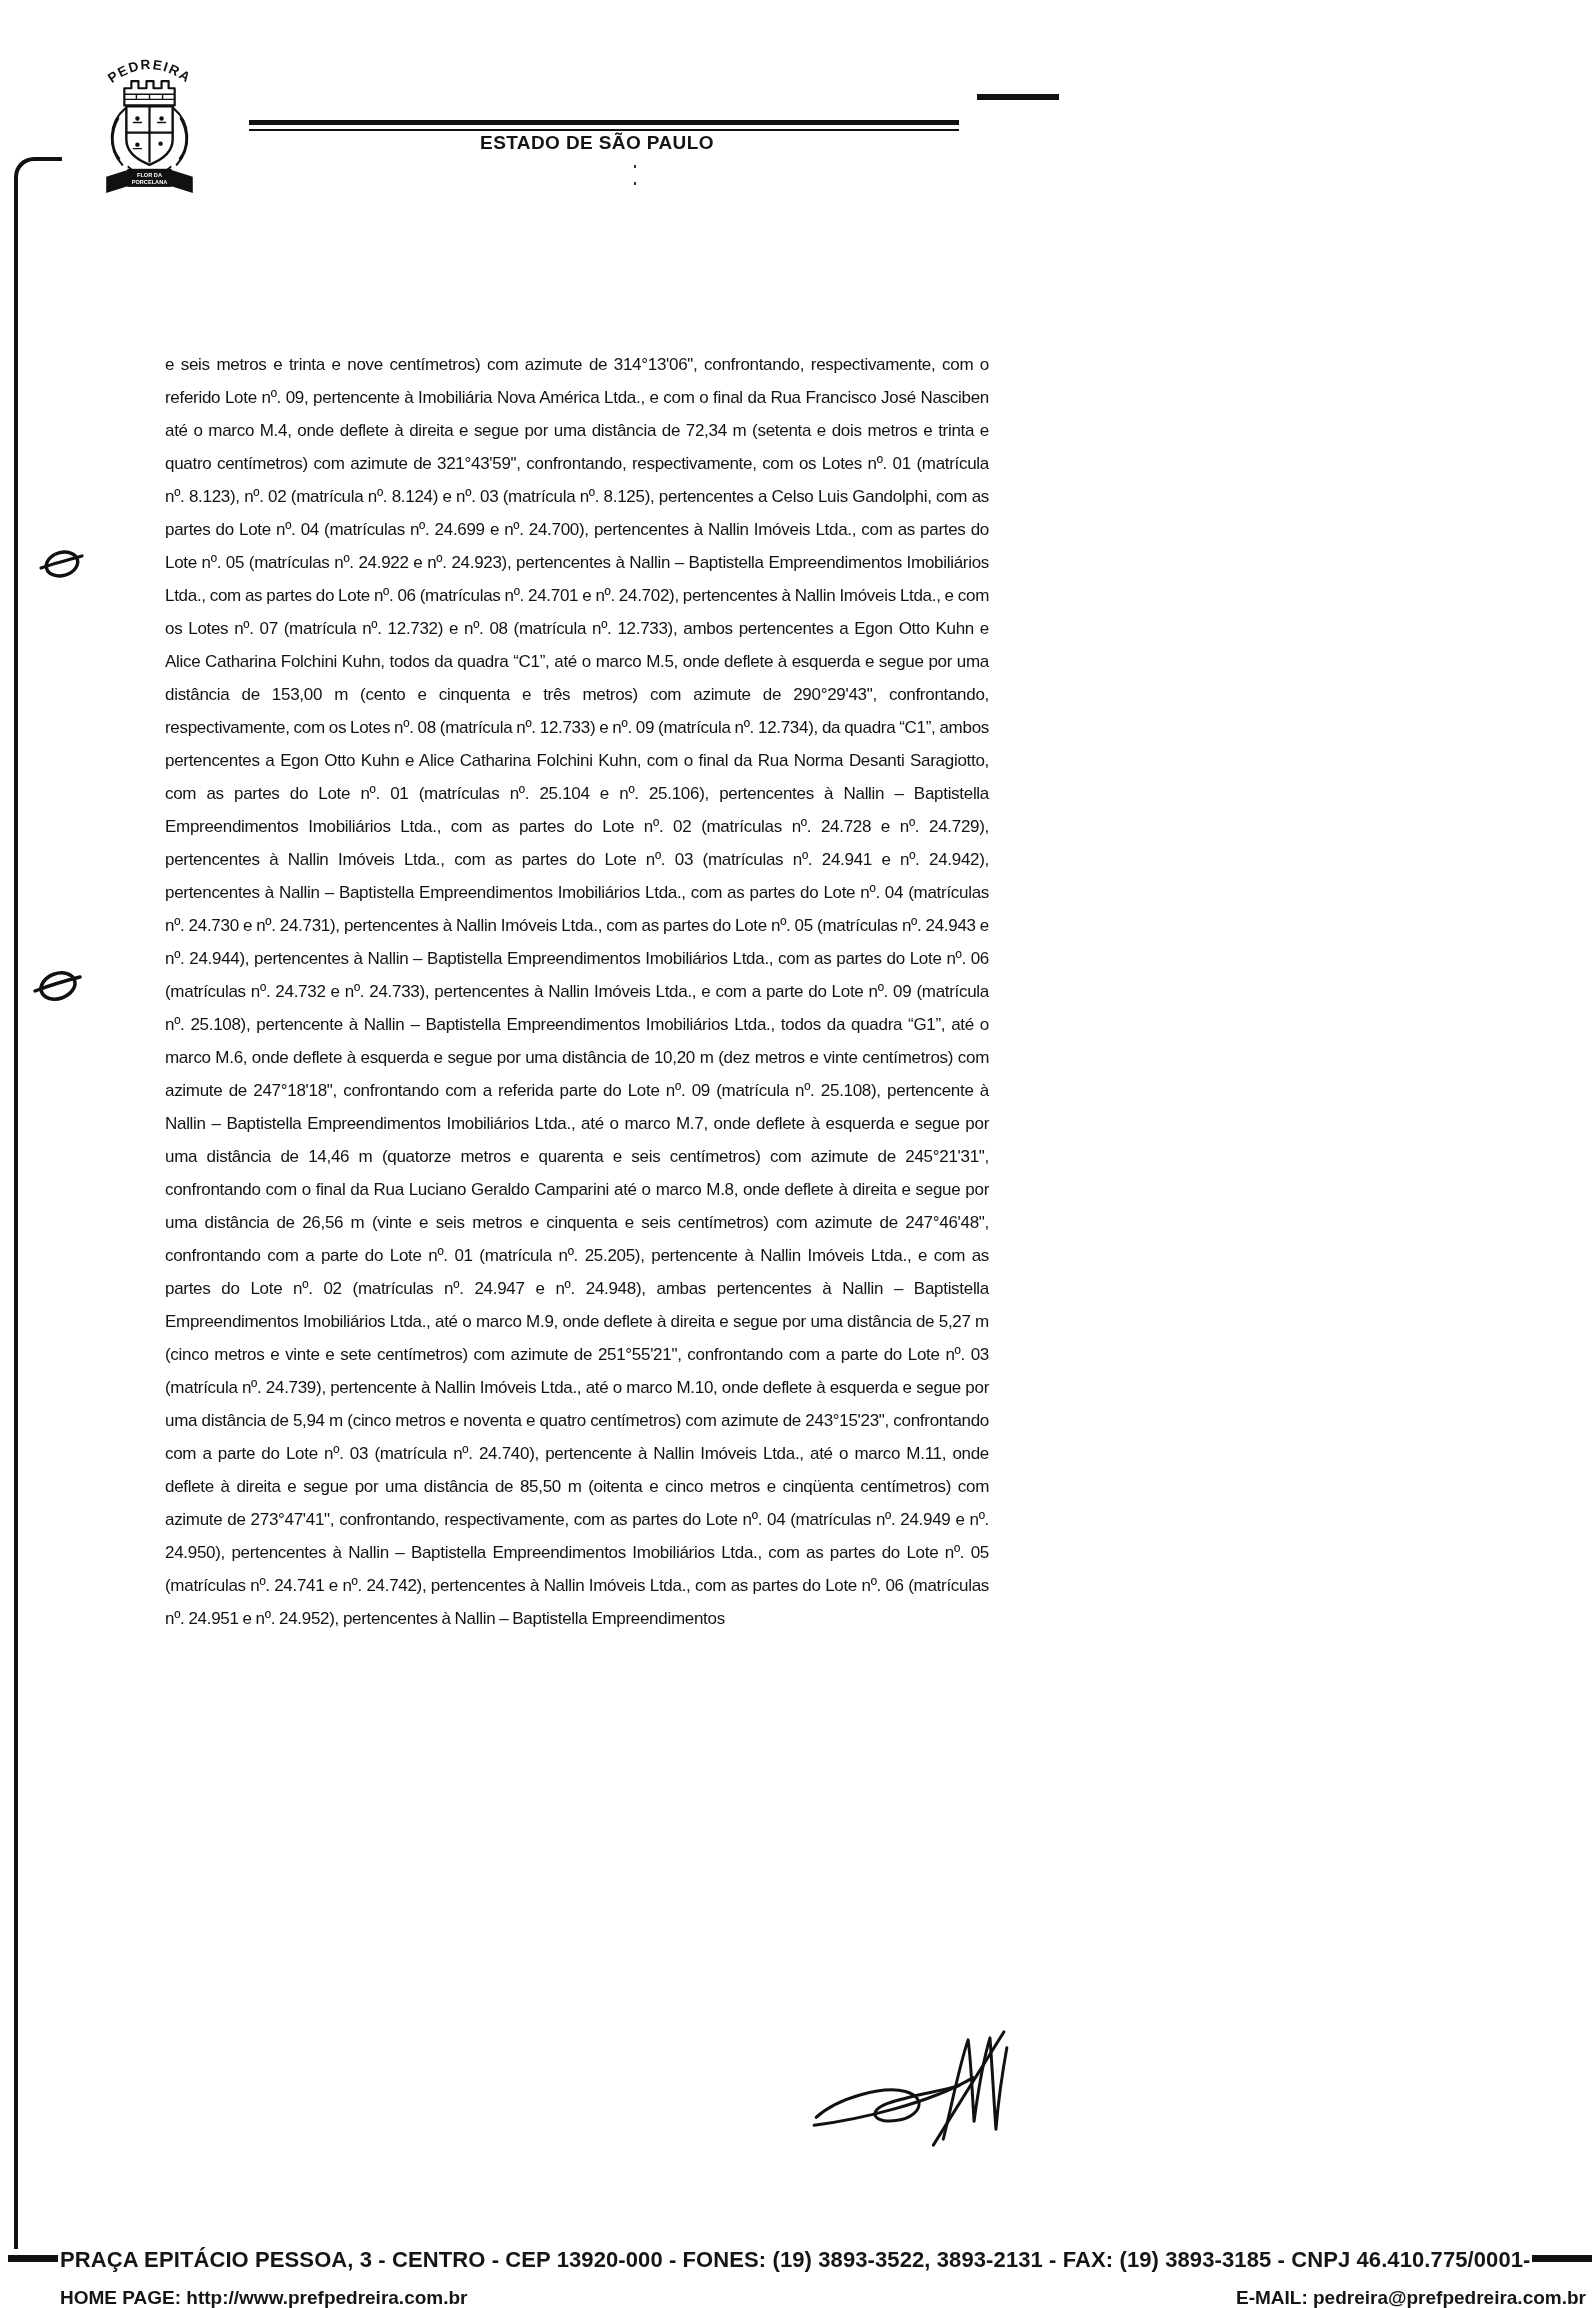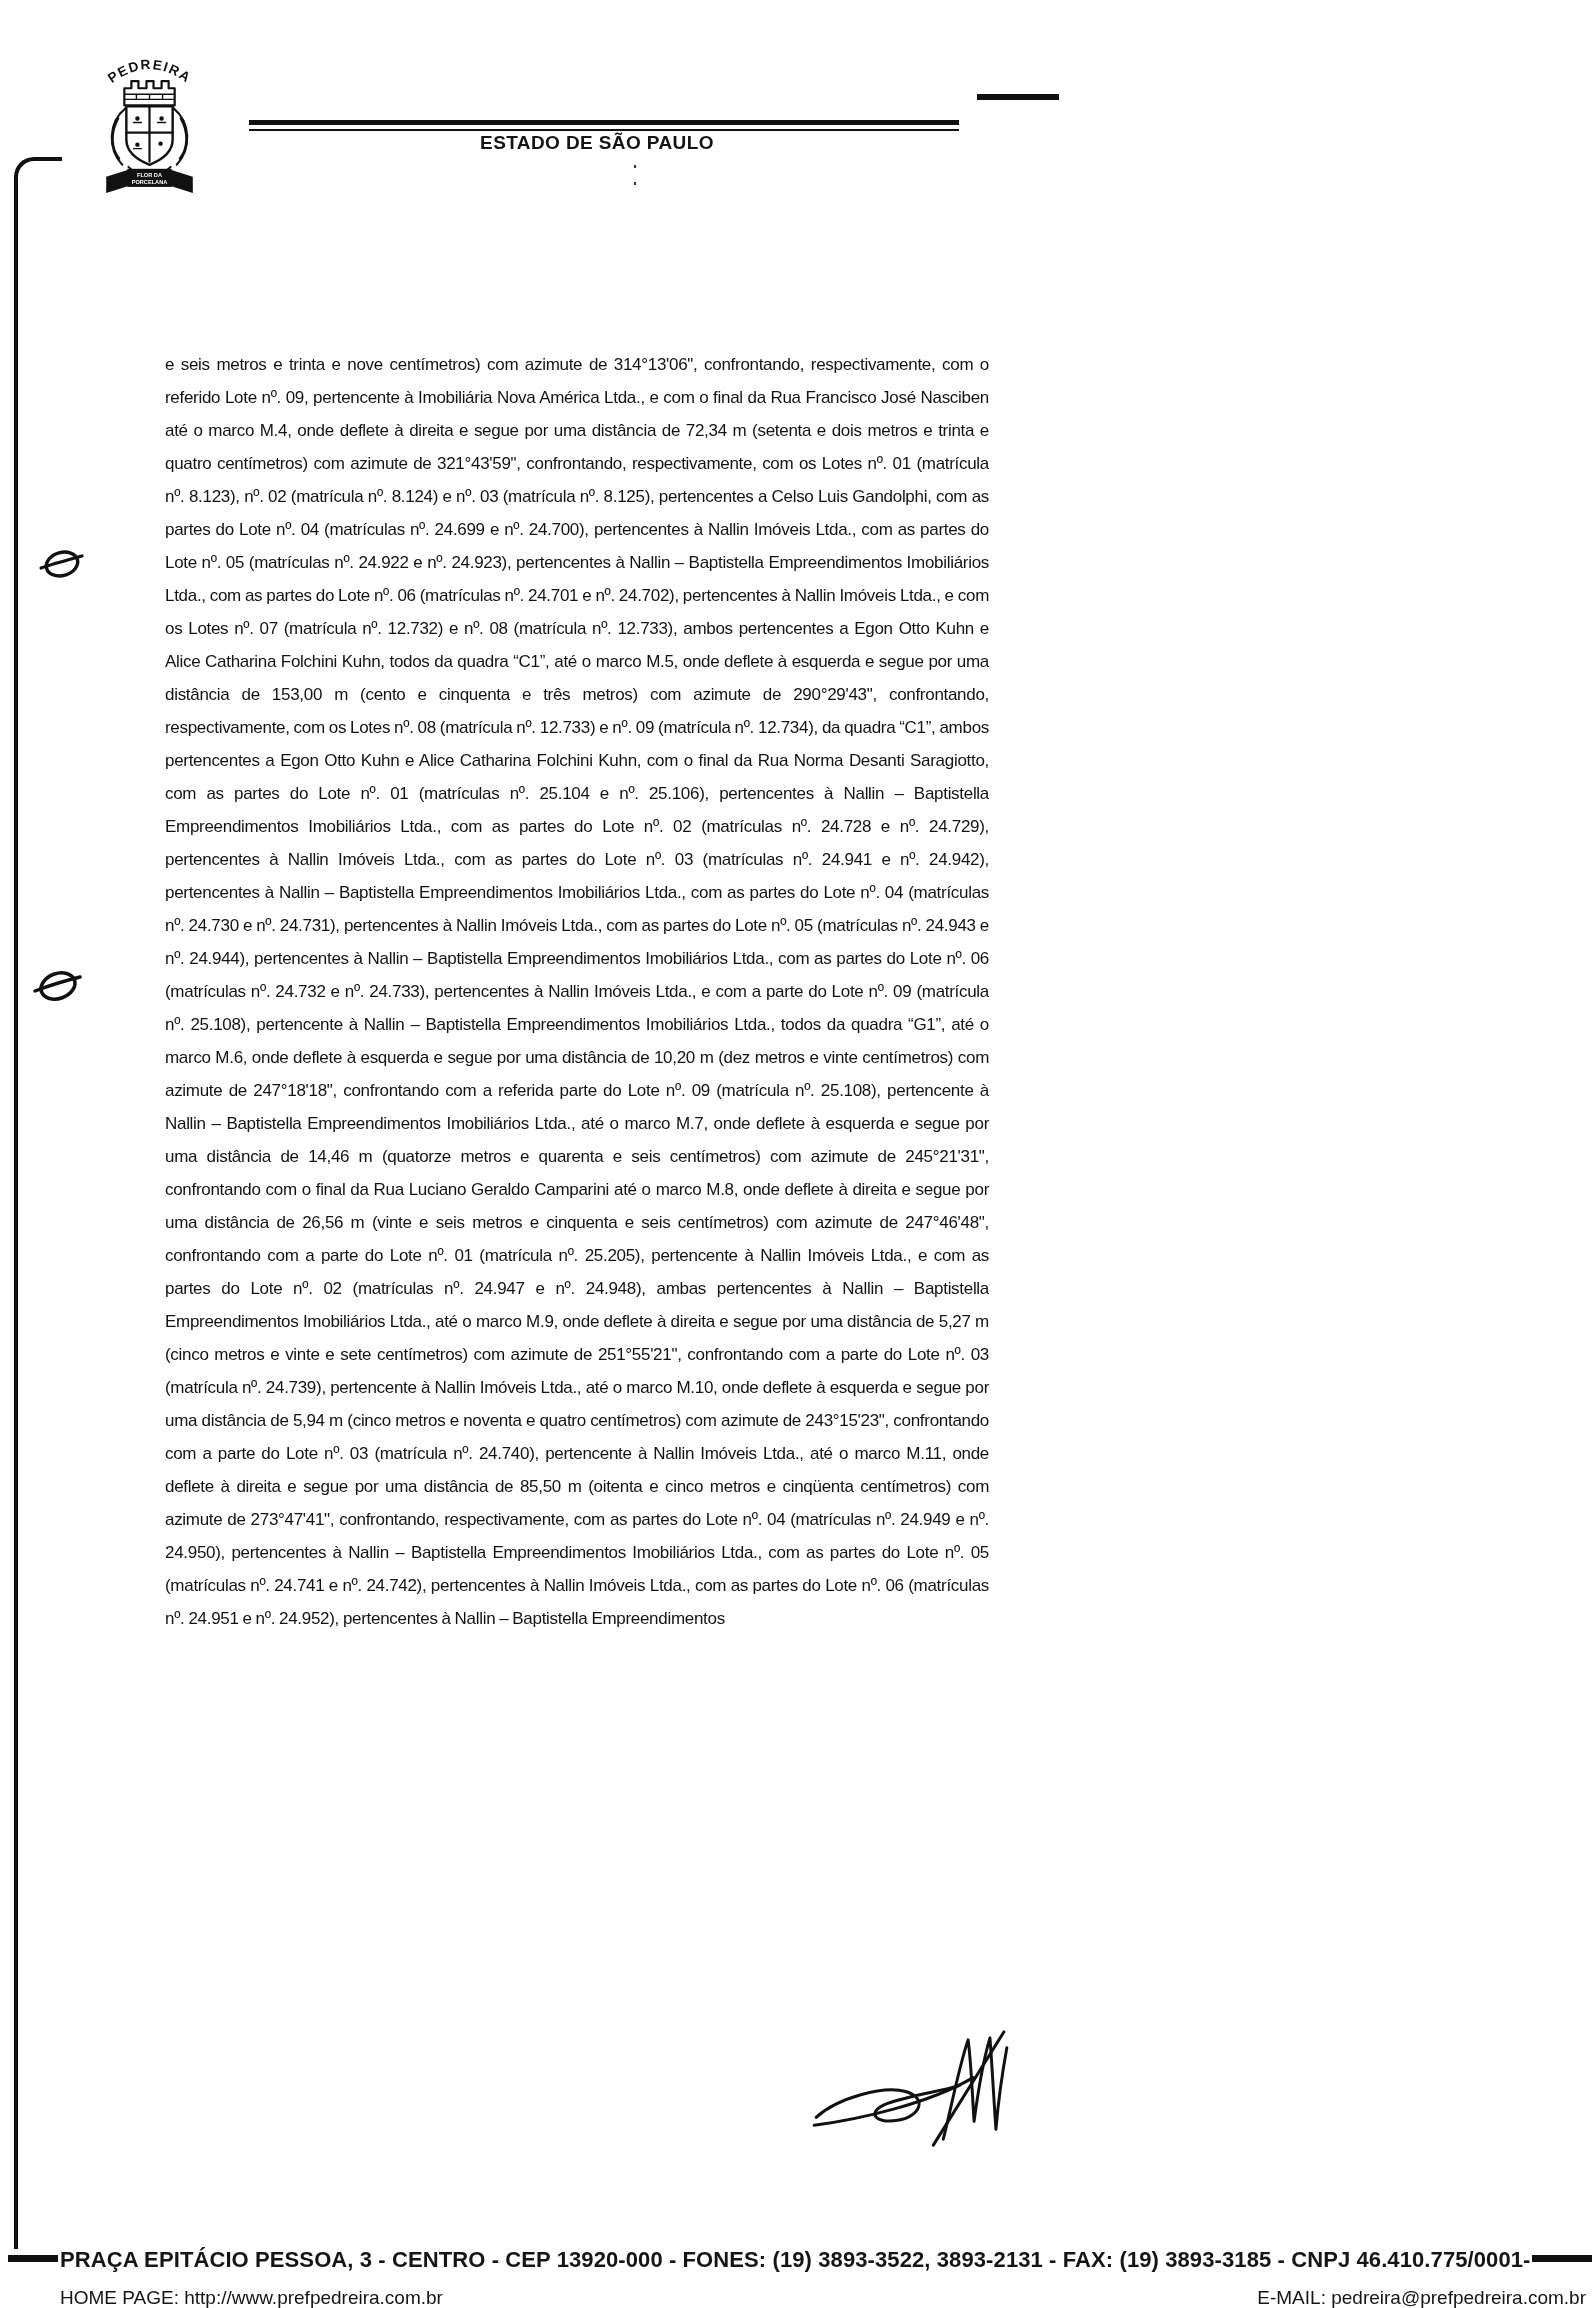--- a/index.html
+++ b/index.html
@@ -41,21 +41,21 @@
   
   .footer-dash-left{position:absolute;left:8px;top:2255px;width:50px;height:7px;background:#111;}
   .footer-dash-right{position:absolute;left:1532px;top:2255px;width:60px;height:7px;background:#111;}
   .footer-line1{
     position:absolute;left:60px;top:2247px;width:1471px;
     font-size:22px;font-weight:700;letter-spacing:0.1px;white-space:nowrap;overflow:hidden;
   }
   .footer-line2{
     position:absolute;left:60px;top:2287px;width:1526px;
     display:flex;justify-content:space-between;
-    font-size:19px;font-weight:400;white-space:nowrap;
+    font-size:19px;font-weight:700;white-space:nowrap;
   }
   svg .ink{stroke:#111;fill:none;stroke-linecap:round;stroke-linejoin:round;}
 </style>
 </head>
 <body>
 
 <div class="page">
 
   <div class="frame-left"></div>
 

